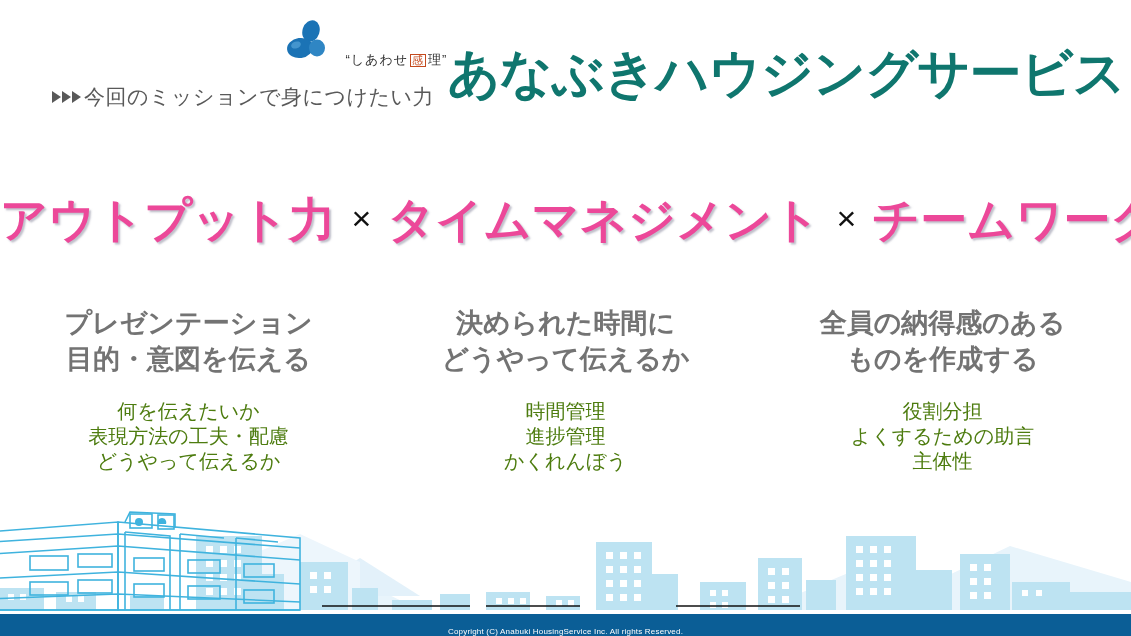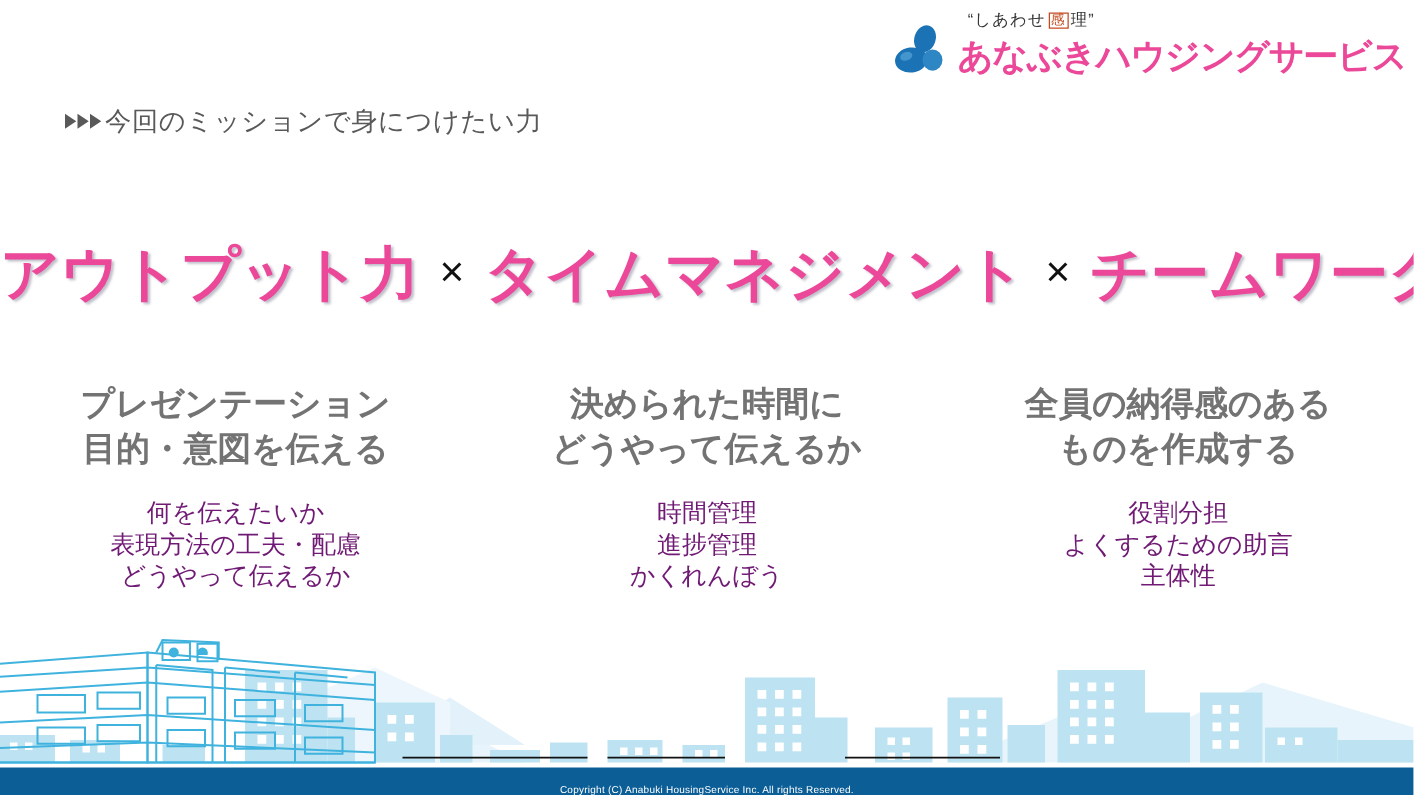--- a/index.html
+++ b/index.html
@@ -29,22 +29,23 @@
   }
   .logo-mark {
     width: 48px;
     height: 48px;
     margin-top: 10px;
     margin-right: 4px;
     flex: 0 0 auto;
   }
   .logo-text-wrap {
     display: flex;
-    flex-direction: column;
+    flex-direction: row;
     justify-content: flex-end;
+    margin-top: 44px;
   }
   .logo-tagline {
     font-size: 13px;
     color: #333333;
     letter-spacing: 1px;
     margin: 0 0 0 8px;
     height: 16px;
     line-height: 16px;
     white-space: nowrap;
     display: flex;
@@ -53,23 +54,23 @@
   .logo-tagline .kan {
     color: #c44a1e;
     border: 1px solid #c44a1e;
     font-size: 11px;
     line-height: 11px;
     padding: 0px 1px;
     margin: 0 2px;
     display: inline-block;
   }
   .logo-name {
-    font-size: 28px;
+    font-size: 52px;
     font-weight: bold;
-    color: #ec4899;
+    color: #0f766e;
     line-height: 42px;
     letter-spacing: -1px;
     white-space: nowrap;
   }
 
   
   .section-header {
     position: absolute;
     left: 52px;
     top: 83px;
@@ -134,21 +135,21 @@
   .col-title {
     font-size: 27px;
     font-weight: bold;
     color: #737373;
     line-height: 36px;
     white-space: nowrap;
   }
   .col-body {
     margin-top: 22px;
     font-size: 20px;
-    color: #701a75;
+    color: #4d7c0f;
     line-height: 25px;
     white-space: nowrap;
   }
 
   
   .artwork {
     position: absolute;
     left: 0;
     bottom: 0;
     width: 1131px;

